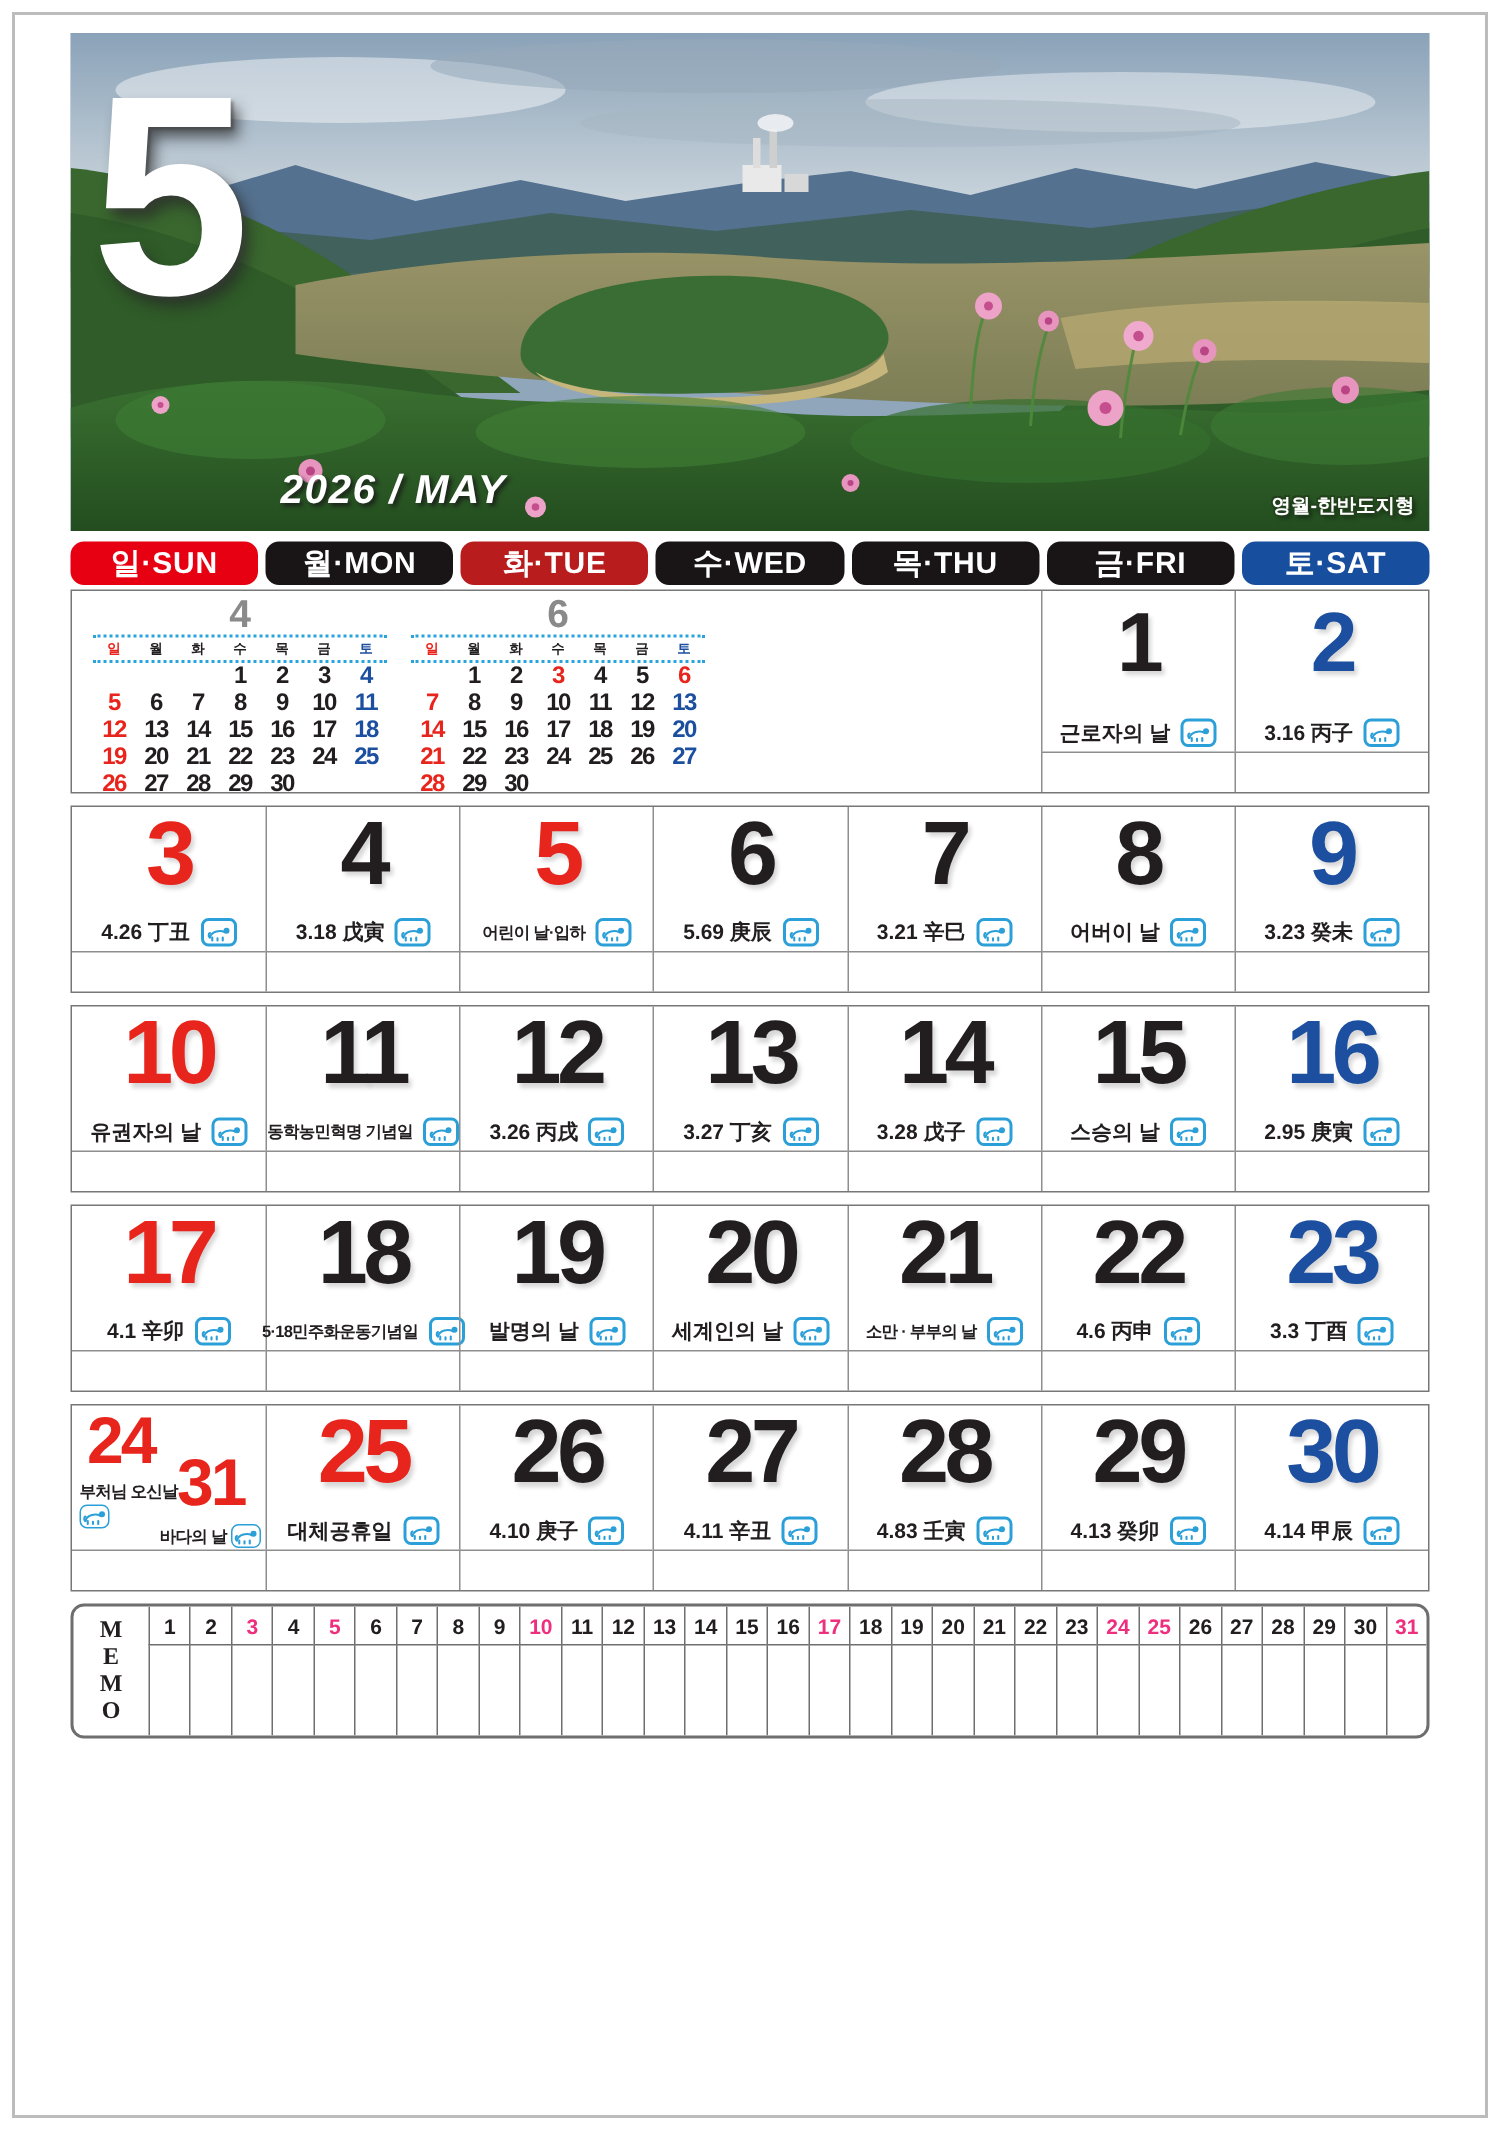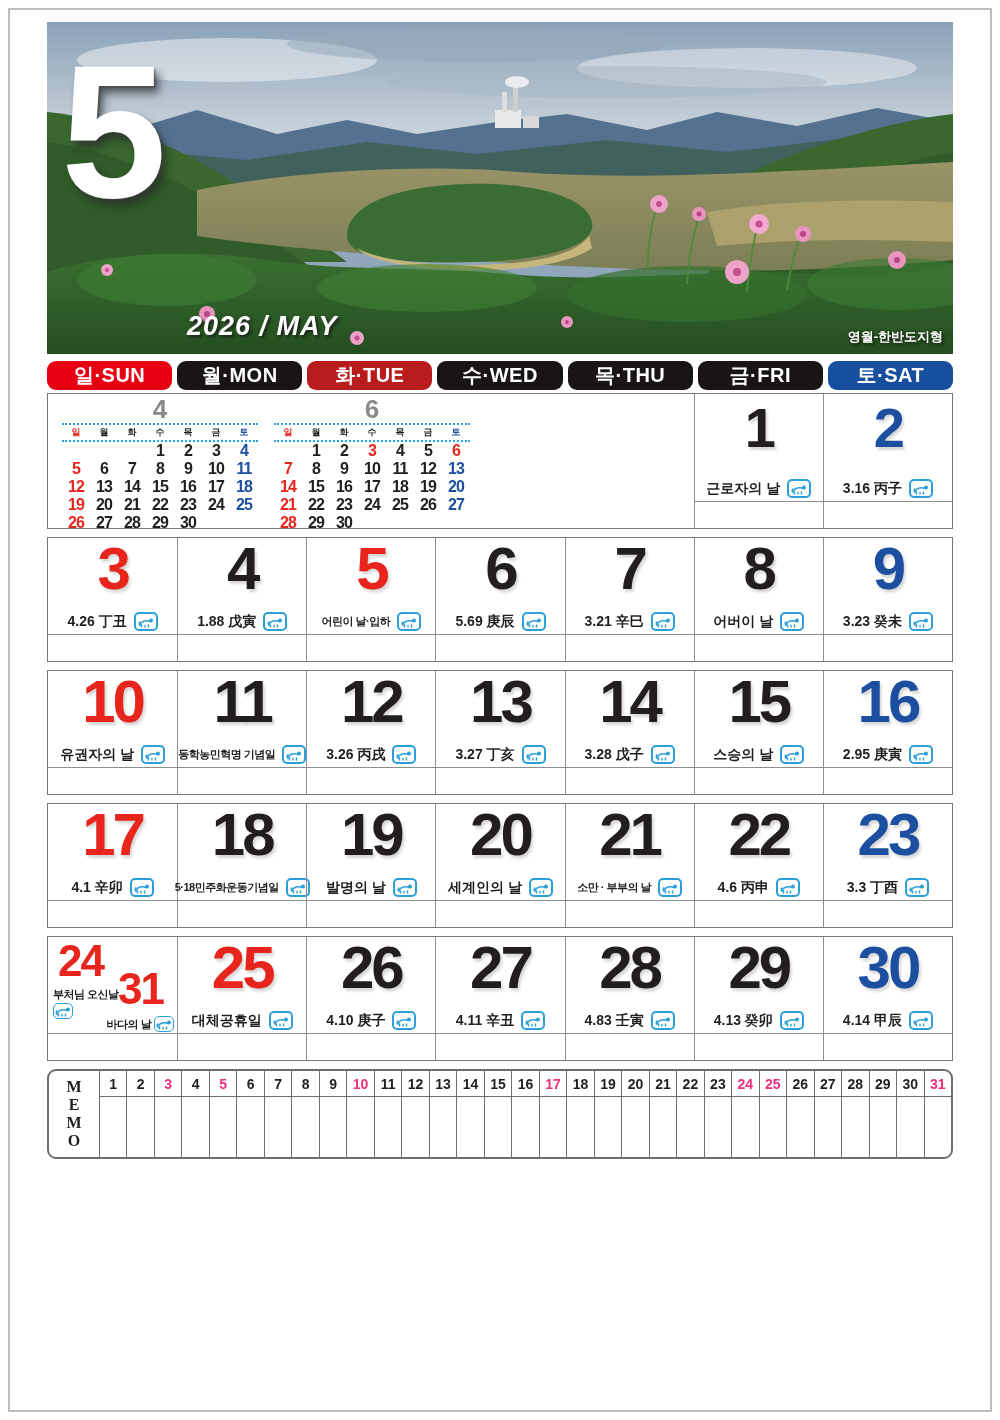--- a/index.html
+++ b/index.html
@@ -349,21 +349,21 @@
                   <path d="M1.8 9 C0.8 8 1 6.5 2 6"></path>
                 </g>
                 <circle cx="13" cy="4.5" r="2" fill="#2b9fd8"></circle>
               </svg>
             </span>
           </div>
         </div>
         <div class="cell bl" style="grid-area: 1 / 2;">
           <span class="num" style="color: rgb(34, 30, 31);">4</span>
           <div class="label-row">
-            <span class="label">1.88 戊寅</span>
+            <span class="label">3.18 戊寅</span>
             <span class="zicon">
               <svg width="16" height="12" viewBox="0 0 16 12">
                 <g fill="none" stroke="#2b9fd8" stroke-width="1.4" stroke-linecap="round">
                   <path d="M2 9 C3 4.5 9 4 12 5.5"></path>
                   <path d="M3.5 9 L3.5 11 M7 9.5 L7 11 M10.5 9 L10.5 11"></path>
                   <path d="M1.8 9 C0.8 8 1 6.5 2 6"></path>
                 </g>
                 <circle cx="13" cy="4.5" r="2" fill="#2b9fd8"></circle>
               </svg>
             </span>

